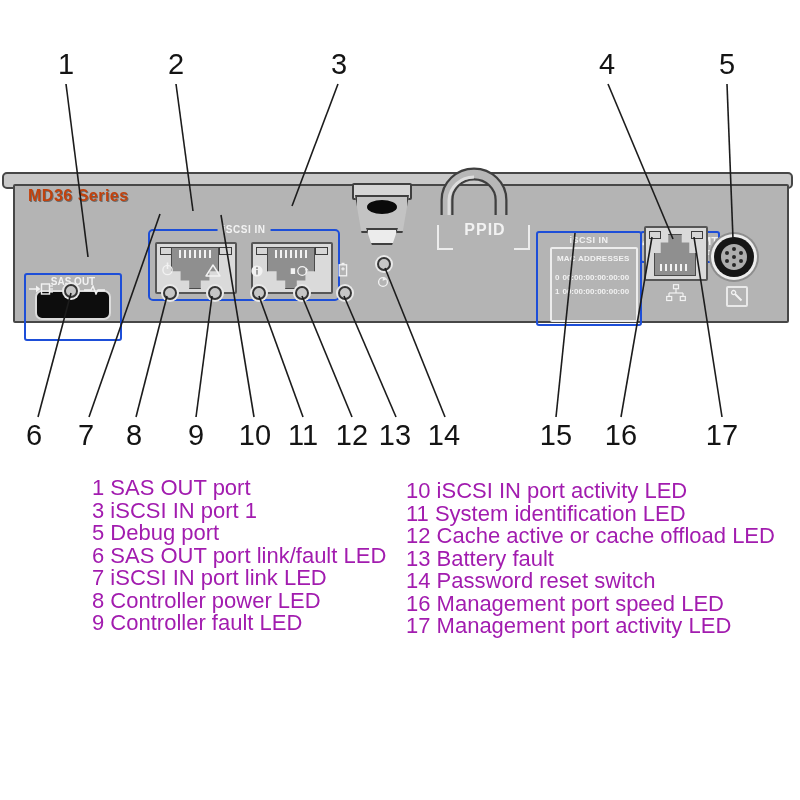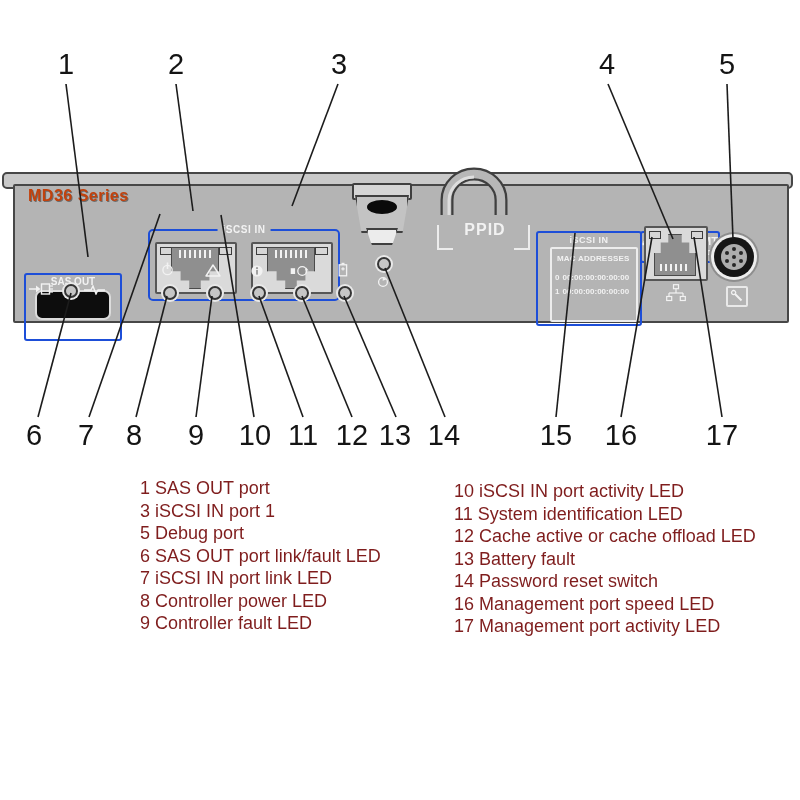--- a/index.html
+++ b/index.html
@@ -79,21 +79,21 @@
   .debugface{position:absolute;left:7px;top:7px;width:26px;height:26px;border-radius:50%;background:#adadad;}
   .pin{position:absolute;width:4px;height:4px;border-radius:50%;background:#262626;}
 
   .wrenchbox{left:726px;top:286px;width:18px;height:17px;border:2px solid #e9e9e9;border-radius:2px;}
 
   
   .num{position:absolute;width:60px;margin-left:-30px;text-align:center;
        font-size:29px;color:#141414;}
 
   
-  .legend{color:#7f1d1d;font-size:18px;line-height:22.5px;margin-left:48px;}
+  .legend{color:#a21caf;font-size:22px;line-height:22.5px;}
   .legend div{white-space:nowrap;}
   .leg-left{left:92px;top:477px;}
   .leg-right{left:406px;top:480px;}
 
   svg{display:block;}
   #linelayer{pointer-events:none;}
 </style>
 </head>
 <body>
 

